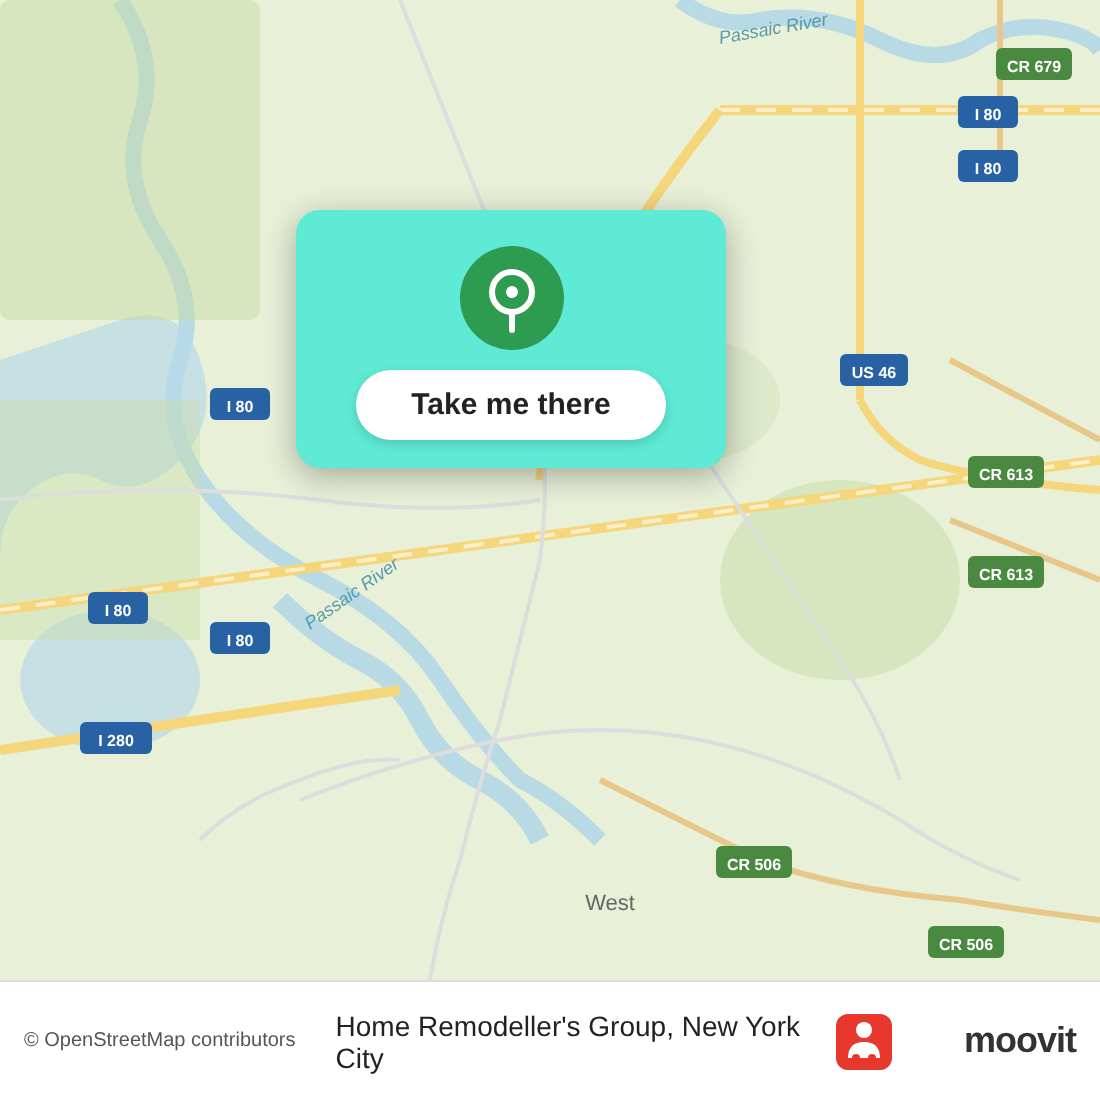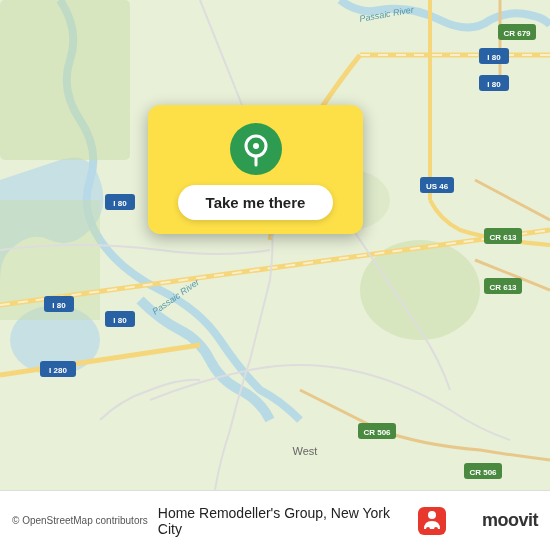--- a/index.html
+++ b/index.html
@@ -25,21 +25,21 @@
       width: 100%;
       height: 100%;
     }
 
     
     .popup-card {
       position: absolute;
       top: 105px;
       left: 148px;
       width: 215px;
-      background: #fde047;
+      background: #5eead4;
       border-radius: 12px;
       padding: 18px 16px 14px;
       display: flex;
       flex-direction: column;
       align-items: center;
       box-shadow: 0 4px 16px rgba(0,0,0,0.3);
     }
 
     .popup-card .pin-icon {
       width: 52px;
@@ -76,20 +76,21 @@
       font-size: 10px;
       color: #555;
       flex-shrink: 0;
     }
 
     #bottom-bar .location-name {
       font-size: 14px;
       font-weight: 500;
       color: #222;
       flex: 1;
+      margin-left: 10px;
     }
 
     #bottom-bar .moovit-logo {
       display: flex;
       align-items: center;
       gap: 4px;
       flex-shrink: 0;
     }
 
     #bottom-bar .moovit-logo .moovit-icon {

